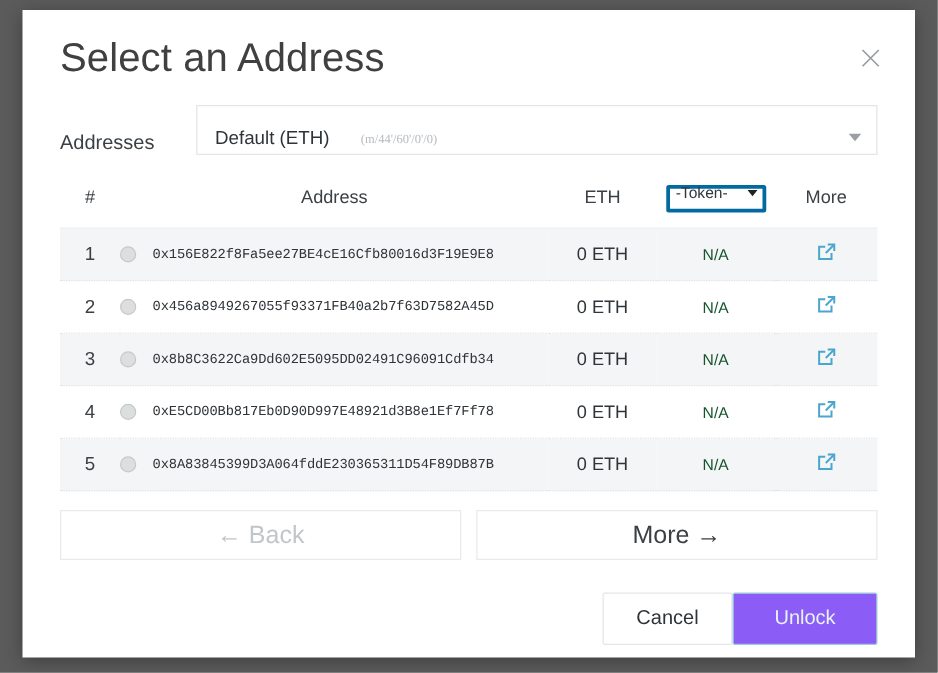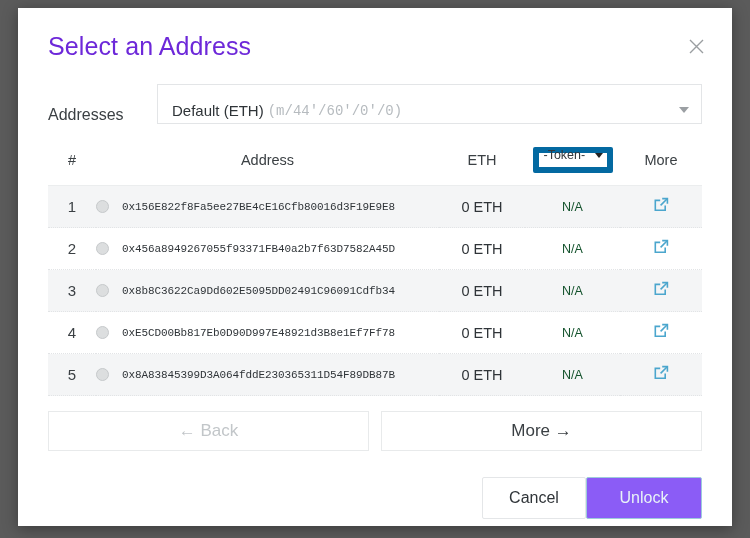--- a/index.html
+++ b/index.html
@@ -33,23 +33,23 @@
     box-shadow: 0 3px 14px rgba(0,0,0,0.35);
   }
 
   
   .modal-header {
     position: relative;
     padding: 22px 30px 0 30px;
   }
 
   .modal-title {
-    font-size: 25px;
+    font-size: 32px;
     font-weight: 400;
-    color: #6d28d9;
+    color: #404040;
     letter-spacing: 0.1px;
     line-height: 32px;
   }
 
   .close-btn {
     position: absolute;
     top: 24px;
     right: 22px;
     width: 28px;
     height: 28px;
@@ -86,24 +86,24 @@
     cursor: pointer;
     position: relative;
   }
 
   .addr-dropdown-main {
     font-size: 15px;
     color: #2f3438;
   }
 
   .addr-dropdown-path {
-    font-family: Liberation Mono, monospace;
-    font-size: 14px;
+    font-family: Liberation Serif, serif;
+    font-size: 10px;
     color: #b6bbbf;
-    margin-left: 4px;
+    margin-left: 25px;
     position: relative;
     top: 1px;
   }
 
   .caret-down {
     margin-left: auto;
     width: 0;
     height: 0;
     border-left: 5px solid transparent;
     border-right: 5px solid transparent;
@@ -134,21 +134,21 @@
   th.col-addr   { width: auto; }
   th.col-eth    { width: 86px; }
   th.col-token  { width: 95px; }
   th.col-more   { width: 82px; }
 
   .token-select {
     font-family: "Liberation Sans", sans-serif;
     font-size: 12.5px;
     color: #33383c;
     padding: 2px 4px 12px 5px;
-    border: 6px solid #0369a1;
+    border: 3px solid #0369a1;
     background: #ffffff;
     border-radius: 2px;
     cursor: pointer;
     height: 22px;
     width: 80px;
     display: inline-flex;
     align-items: center;
     justify-content: space-between;
   }
   .token-select .mini-caret {
@@ -226,21 +226,21 @@
     gap: 12px;
     padding: 15px 30px 0 30px;
   }
 
   .pager-btn {
     flex: 1 1 0;
     height: 40px;
     border: 1px solid #e8eaeb;
     background: #ffffff;
     font-family: "Liberation Sans", sans-serif;
-    font-size: 17px;
+    font-size: 20px;
     color: #3b4044;
     display: flex;
     align-items: center;
     justify-content: center;
     cursor: pointer;
   }
   .pager-btn.disabled {
     color: #c2c6c9;
     cursor: default;
   }

